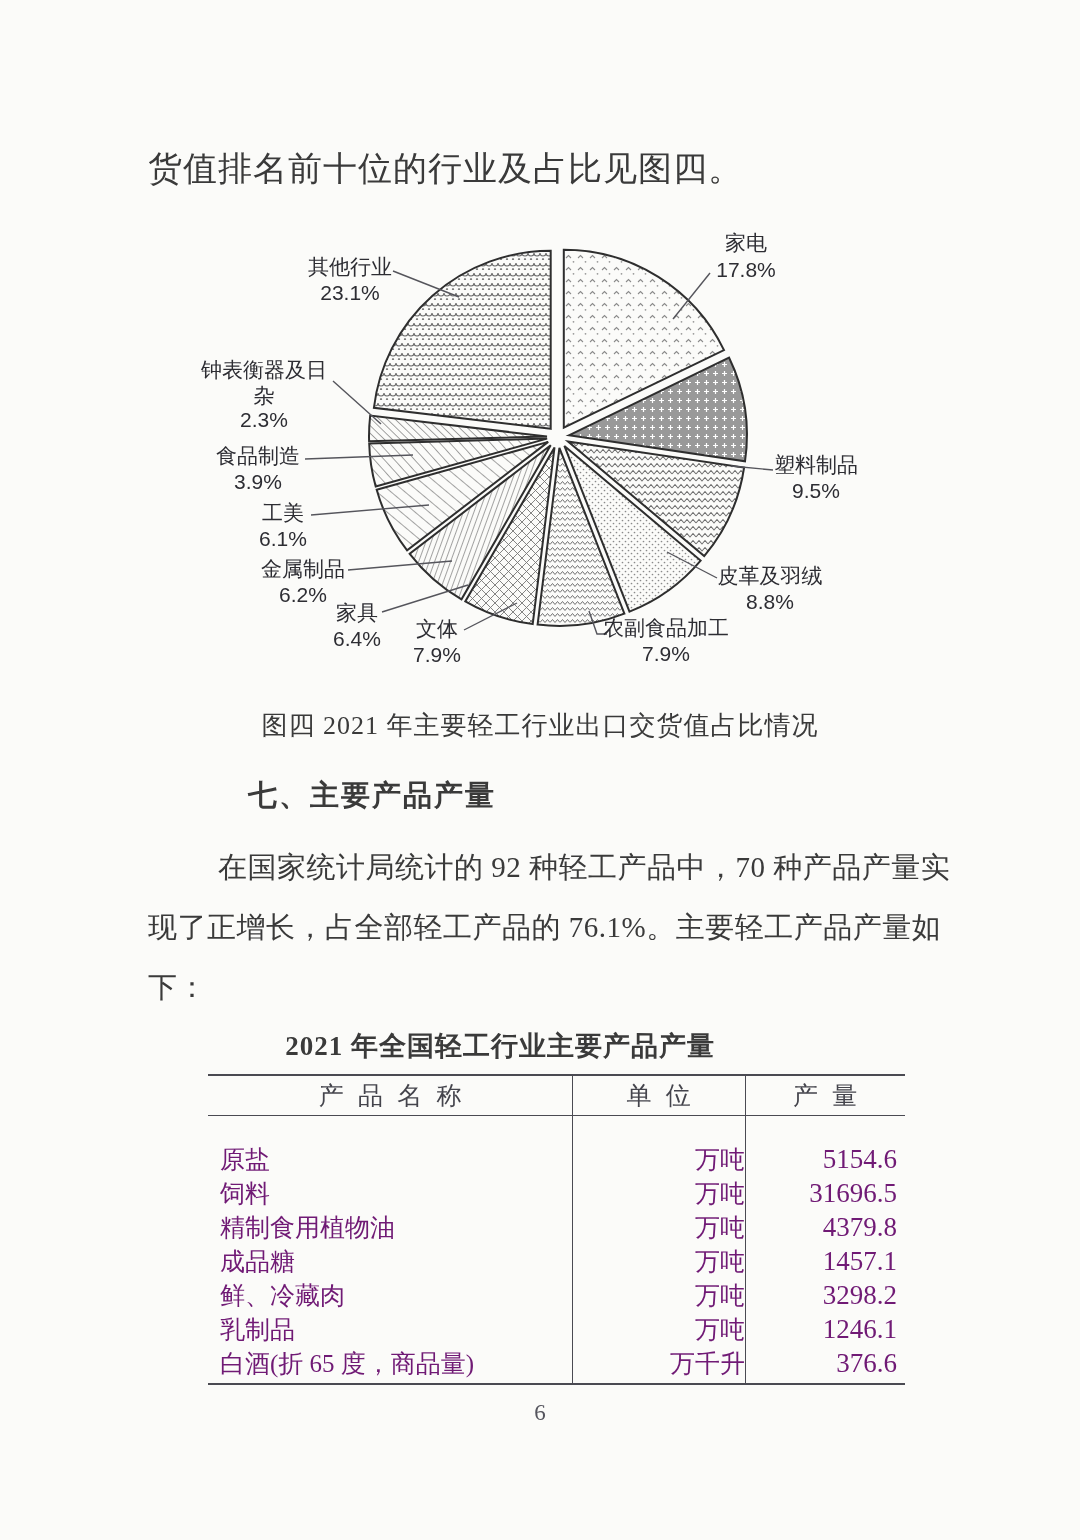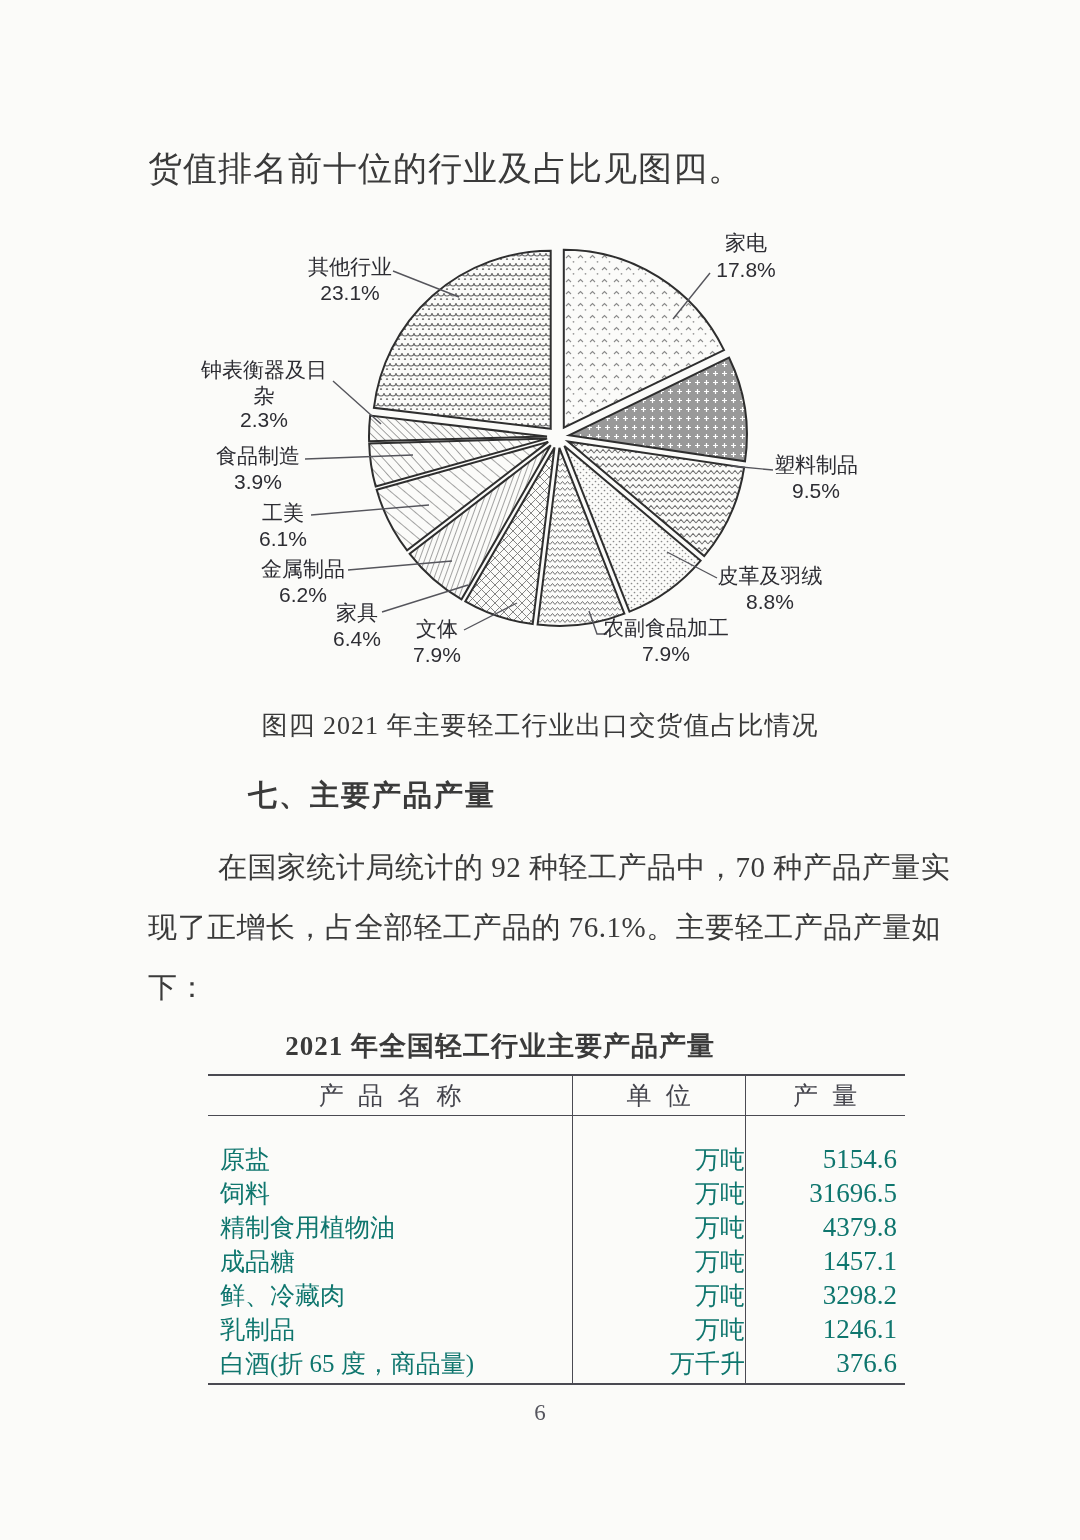--- a/index.html
+++ b/index.html
@@ -29,21 +29,21 @@
   .vline{position:absolute; top:2px; width:1px; height:307px; background:#4a4a52;}
   .vl-1{left:364px;}
   .vl-2{left:537px;}
   .thead{position:absolute; top:2px; left:0; width:697px; height:39px; display:flex; align-items:center;}
   .th{font-size:25px; word-spacing:8px; color:#44444c;}
   .th.c0{width:364px; text-align:center;}
   .th.c1{width:173px; text-align:center;}
   .th.c2{width:160px; text-align:center;}
   .tbody{position:absolute; top:42px; left:0; width:697px; height:267px; padding-top:26px; box-sizing:border-box;}
   .trow{display:flex; height:34px; align-items:center;}
-  .tcell{font-size:25px; color:#0f766e;}
+  .tcell{font-size:25px; color:#701a75;}
   .tcell.c0{width:364px; padding-left:12px; box-sizing:border-box; text-align:left;}
   .tcell.c1{width:173px; text-align:right;}
   .tcell.c2{width:160px; text-align:right; padding-right:8px; box-sizing:border-box; font-size:27px;}
 
   
   #pie{position:absolute; left:0; top:205px;}
   .plabel{font-family:"Liberation Sans","DejaVu Sans",sans-serif; font-size:21px; fill:#2d2d33;}
   .leader{fill:none; stroke:#55555c; stroke-width:1.4;}
 </style>
 </head>

